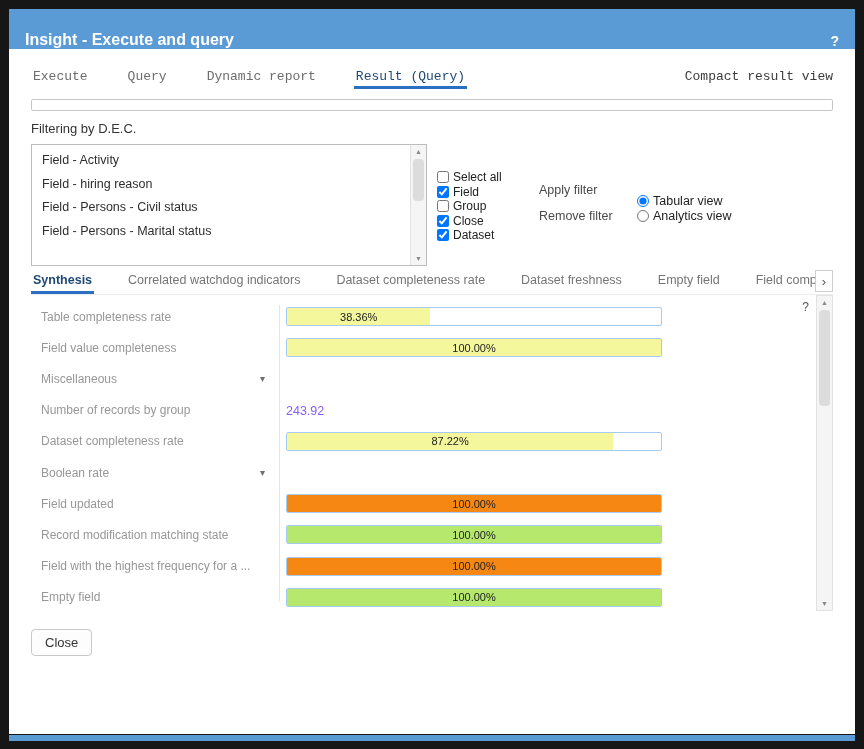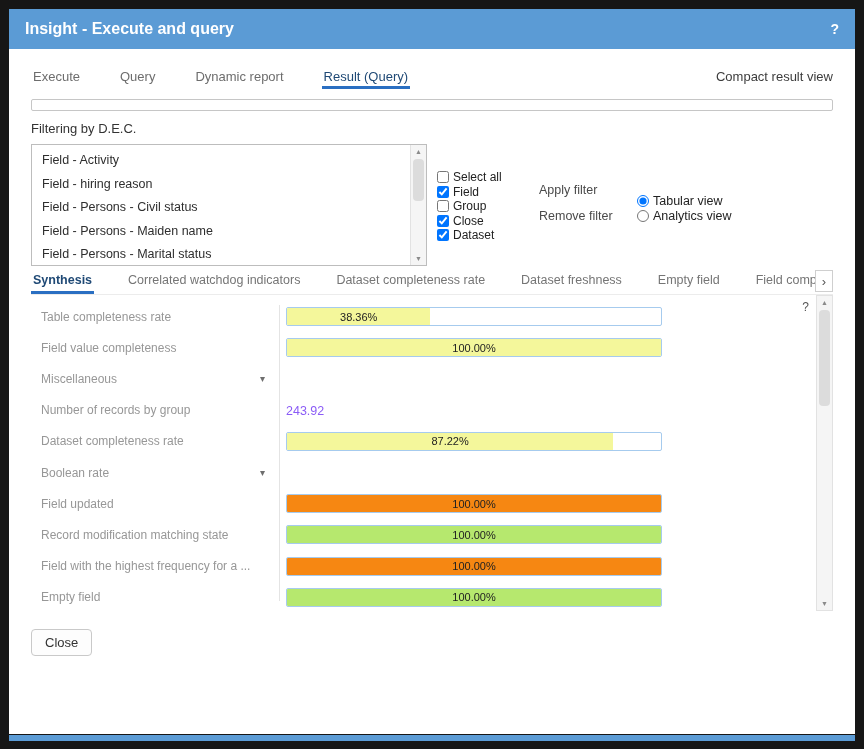--- a/index.html
+++ b/index.html
@@ -1,26 +1,26 @@
 <!DOCTYPE html>
 <html><head>
 <meta charset="utf-8">
 <style>
   html,body{margin:0;padding:0;background:#161616;font-family:"Liberation Sans",sans-serif;}
   .frame{position:relative;width:864px;height:749px;background:#161616;overflow:hidden;}
   .bottom-strip{position:absolute;left:9px;right:9px;bottom:8px;height:6px;background:#5b9bd5;}
   .dialog{position:absolute;left:9px;top:9px;right:9px;bottom:15px;background:#fff;display:flex;flex-direction:column;overflow:hidden;}
 
-  .titlebar{height:40px;background:#5b9bd5;color:#fff;display:flex;align-items:center;padding:0 16px;flex:0 0 auto;}
+  .titlebar{height:40px;background:#5b9bd5;color:#fff;display:flex;align-items:flex-end;padding:0 16px;flex:0 0 auto;}
   .title{font-size:16px;font-weight:bold;flex:1;}
   .help{font-size:14px;font-weight:bold;cursor:pointer;}
 
   .content{flex:1;padding:10px 22px 0;display:flex;flex-direction:column;overflow:hidden;}
 
-  .tabbar{display:flex;align-items:center;margin:4px 0 10px;}
+  .tabbar{display:flex;align-items:center;margin:4px 0 10px;font-family:Liberation Mono, monospace;}
   .tab{font-size:13px;color:#6d6d6d;margin-right:36px;padding:6px 2px 5px;cursor:pointer;white-space:nowrap;}
   .tab.active{color:#1f4975;border-bottom:3px solid #2a6fc2;padding-bottom:2px;}
   .compact{margin-left:auto;font-size:13px;color:#3c3c3c;cursor:pointer;}
 
   .infobox{border:1px solid #c6c6c6;border-radius:2px;padding:5px 10px;}
   .inforow{display:flex;font-size:12.5px;color:#333;line-height:19px;}
   .infolabel{width:102px;flex:0 0 auto;}
 
   .filter-title{font-size:13px;color:#333;margin:10px 0 8px;}
   .filter-area{display:flex;align-items:center;}
@@ -95,21 +95,20 @@
 
       <div class="filter-title">Filtering by D.E.C.</div>
 
       <div class="filter-area">
 
         <div class="listbox">
           <div class="listitems">
             <div class="listitem">Field - Activity</div>
             <div class="listitem">Field - hiring reason</div>
             <div class="listitem">Field - Persons - Civil status</div>
-            <div class="listitem">Field - Persons - Maiden name</div>
             <div class="listitem">Field - Persons - Marital status</div>
           </div>
           <div class="vscroll">
             <div class="varrow">▲</div>
             <div class="vtrack">
               <div class="vthumb" style="height:42px;"></div>
             </div>
             <div class="varrow">▼</div>
           </div>
         </div>

